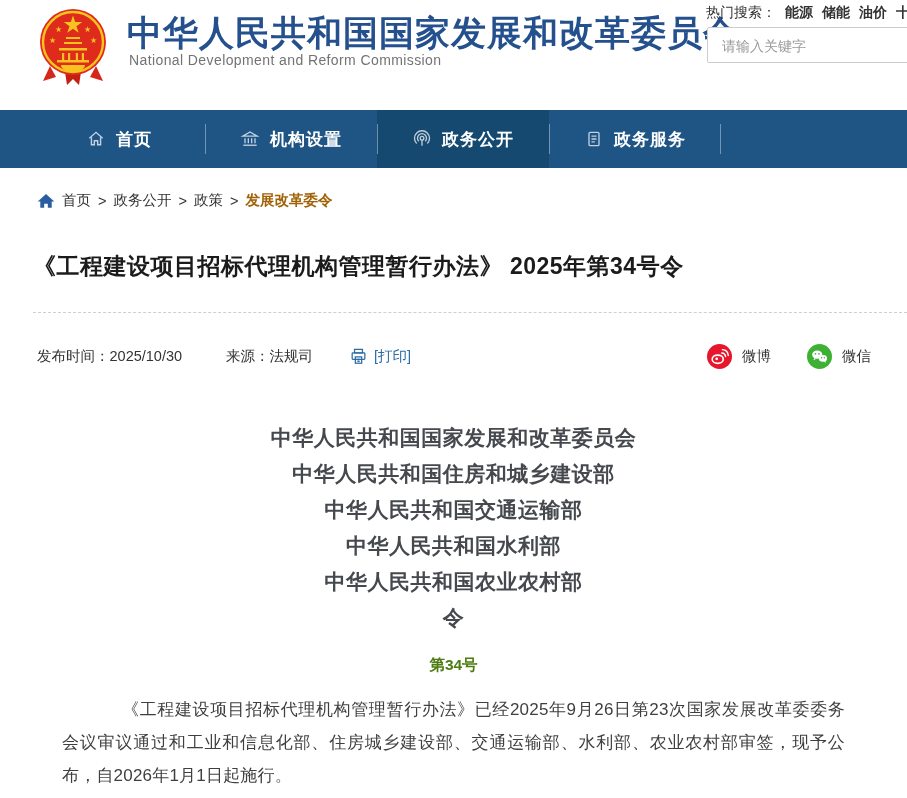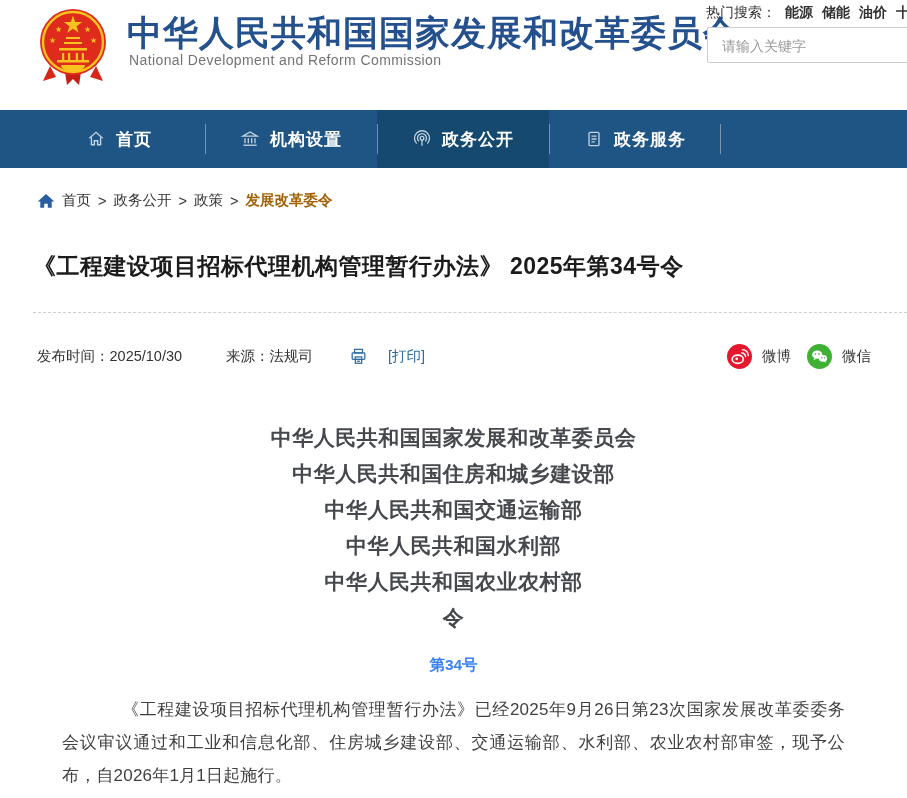--- a/index.html
+++ b/index.html
@@ -28,27 +28,27 @@
   .nav-item svg{opacity:.85;}
   
   .breadcrumb{position:absolute;top:191px;left:37px;display:flex;align-items:center;font-size:14.5px;color:#333;gap:7px;}
   .breadcrumb .crumb{cursor:pointer;}
   .breadcrumb .current{font-weight:bold;color:#a16207;}
   
   .article-title{position:absolute;top:251px;left:33px;width:840px;font-size:23px;font-weight:bold;color:#1b1b1b;letter-spacing:.5px;}
   .dotted-sep{position:absolute;top:312px;left:33px;right:0;border-top:1px dashed #cfcfcf;}
   .meta-row{position:absolute;top:342px;left:37px;right:36px;display:flex;align-items:center;font-size:14.5px;color:#333;height:28px;}
   .meta-item{margin-right:44px;white-space:nowrap;}
-  .print-btn{display:flex;align-items:center;gap:20px;color:#2e6da4;cursor:pointer;margin-left:-8px;}
-  .share-area{margin-left:auto;display:flex;align-items:center;gap:16px;text-align:center;}
+  .print-btn{display:flex;align-items:center;gap:6px;color:#2e6da4;cursor:pointer;margin-left:-8px;}
+  .share-area{margin-left:auto;display:flex;align-items:center;gap:36px;text-align:center;}
   .share-btn{display:flex;align-items:center;gap:10px;cursor:pointer;color:#333;}
   
   .doc{position:absolute;top:420px;left:0;width:907px;text-align:center;}
   .doc-line{font-size:21px;font-weight:bold;color:#45484d;line-height:36px;letter-spacing:.5px;}
-  .order-no{margin-top:17px;font-size:15.5px;font-weight:600;color:#3b82f6;line-height:24px;}
+  .order-no{margin-top:17px;font-size:15.5px;font-weight:600;color:#4d7c0f;line-height:24px;}
   .doc-para{margin:16px 62px 0 62px;text-align:justify;text-indent:60px;font-size:17px;line-height:33px;color:#3f3f3f;letter-spacing:.2px;}
 </style>
 </head>
 <body>
 
 <div class="header">
   <svg class="emblem" viewBox="0 0 74 80">
     <path d="M14 60 L7 75 L20 71 Z" fill="#d6281a"></path>
     <path d="M60 60 L67 75 L54 71 Z" fill="#d6281a"></path>
     <path d="M29 66 L31 79 L37 73 L43 79 L45 66 Z" fill="#c41f12"></path>

